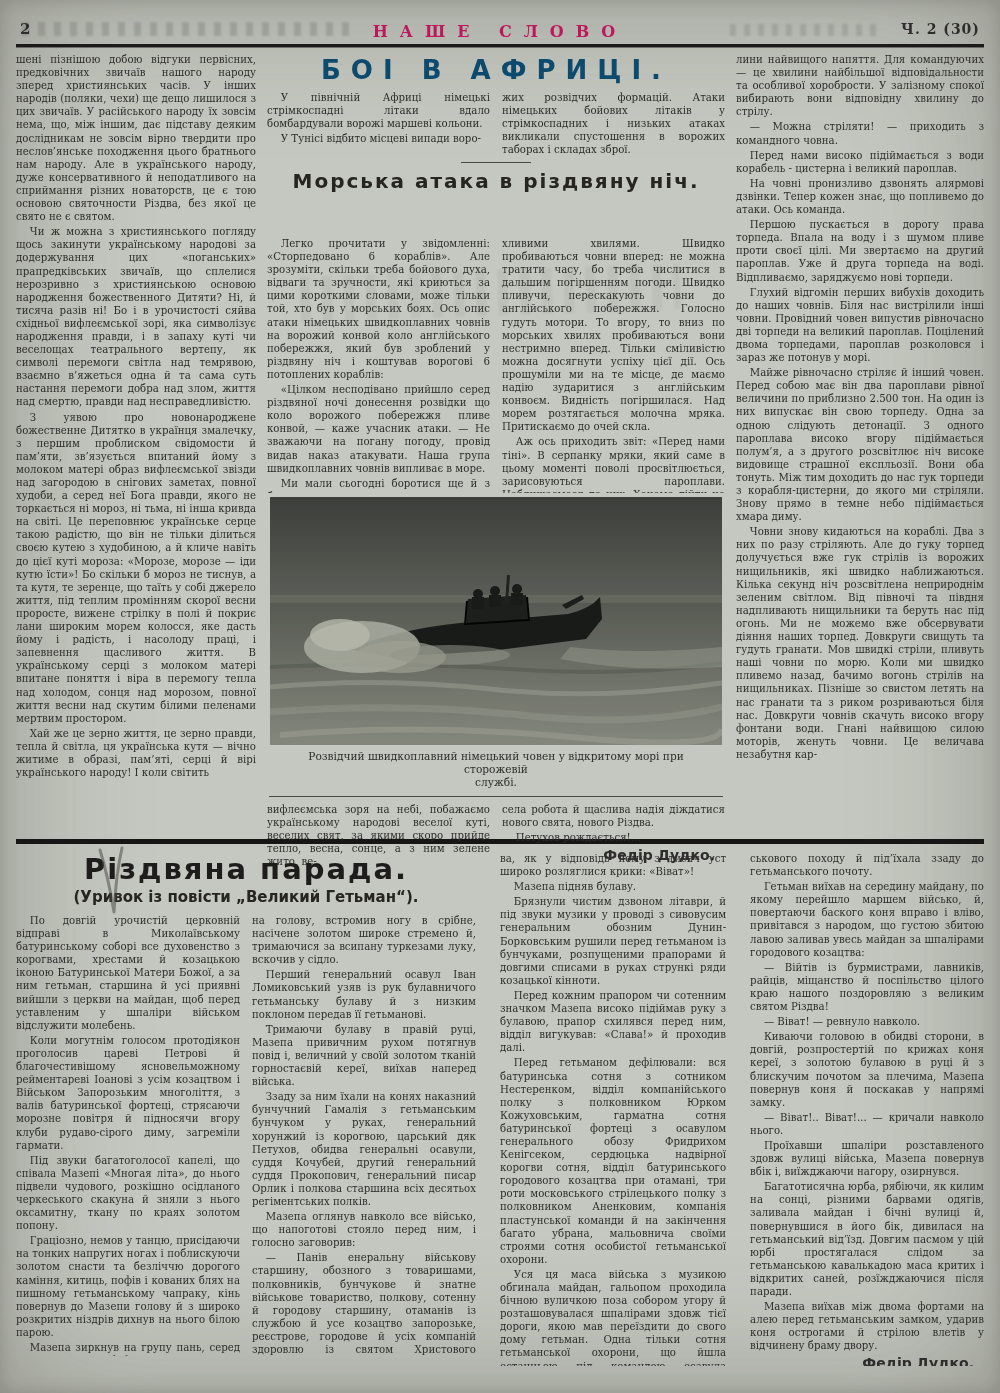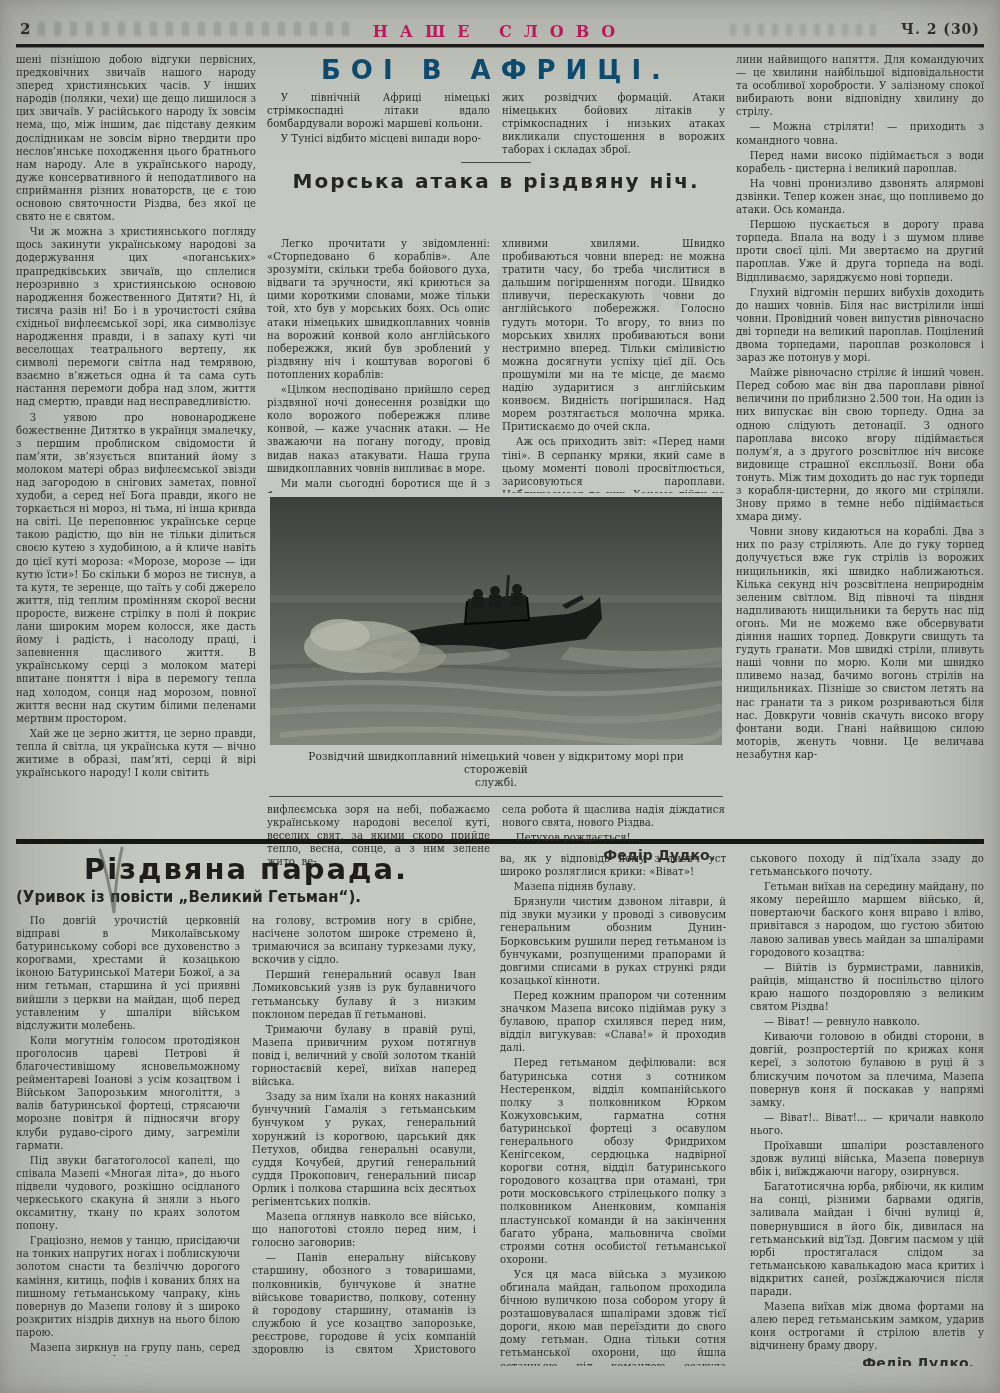--- a/index.html
+++ b/index.html
@@ -59,21 +59,21 @@
   .conclusion{height:74px;}
   .closing-line{font-size:10.2px; line-height:13.1px; text-indent:1.35em; margin:1px 0 2px;}
   .signature{font-family:"DejaVu Sans", sans-serif; font-weight:bold; font-size:14px;
     text-align:right; padding-right:10px; margin-top:3px;}
 
   
   .bottom-section{display:flex; gap:24px; margin-top:8px; height:520px;}
   .bleft{width:472px; position:relative;}
   .headline-parade{margin:0 0 2px; text-align:center; font-family:"DejaVu Sans", sans-serif;
     font-weight:bold; font-size:29px; letter-spacing:2px; color:#1e1d1b;}
-  .subtitle-parade{margin:0 0 8px; text-align:left; font-family:"DejaVu Sans", sans-serif;
+  .subtitle-parade{margin:0 0 8px; text-align:center; font-family:"DejaVu Sans", sans-serif;
     font-weight:bold; font-size:15px; color:#26251f;}
   .bleft .twocol > div{height:442px;}
   .bcol3{width:232px; height:514px;}
   .bcol4{width:240px; height:514px;}
   .ink-mark{position:absolute; left:76px; top:-6px; opacity:.55;}
 </style>
 </head>
 <body>
 
 <div class="page">

